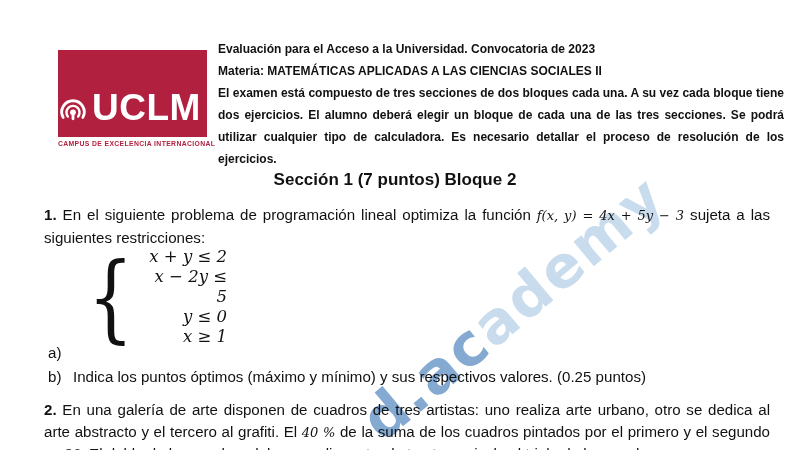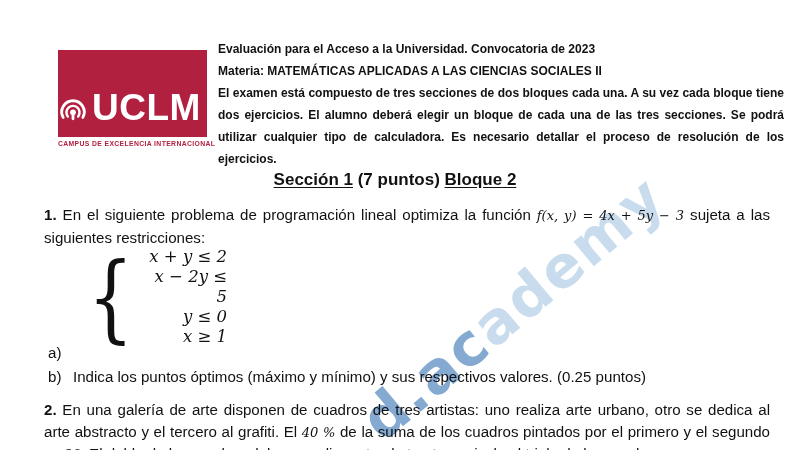--- a/index.html
+++ b/index.html
@@ -39,21 +39,21 @@
   .header-text {
     position:absolute; left:218px; top:38px; width:566px;
     font-weight:bold; font-size:12px; line-height:22px; z-index:1;
   }
   .header-body { text-align:justify; text-align-last:justify; }
   
   .section-title {
     position:absolute; left:0; top:170px; width:790px; text-align:center;
     font-weight:bold; font-size:17px; z-index:1;
   }
-  .u { text-decoration:underline; text-underline-offset:2px; }
+  .u { text-underline-offset:2px; }
   
   .prob {
     position:absolute; left:44px; width:726px;
     font-size:15.1px; line-height:22px; text-align:justify; z-index:1;
   }
   .p1 { top:204px; }
   .p2 { top:399px; line-height:21.5px; }
   .pnum { font-weight:bold; }
   .math {
     font-family:"DejaVu Serif", serif; font-style:italic; font-size:13px;

